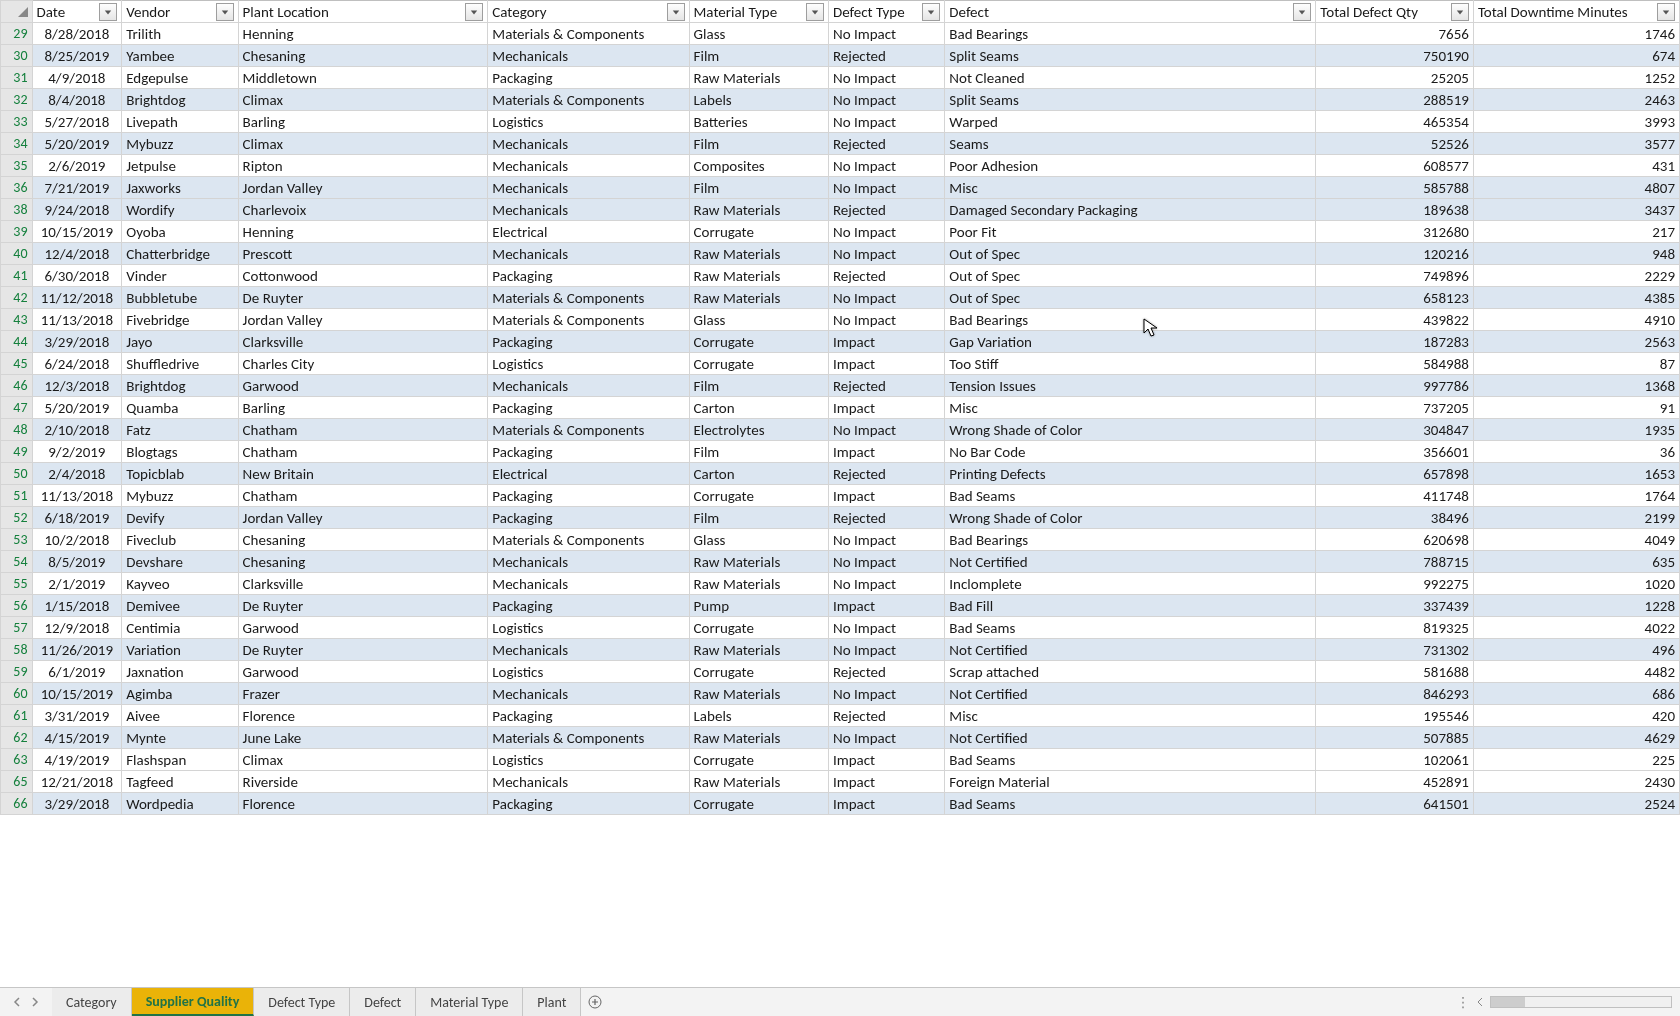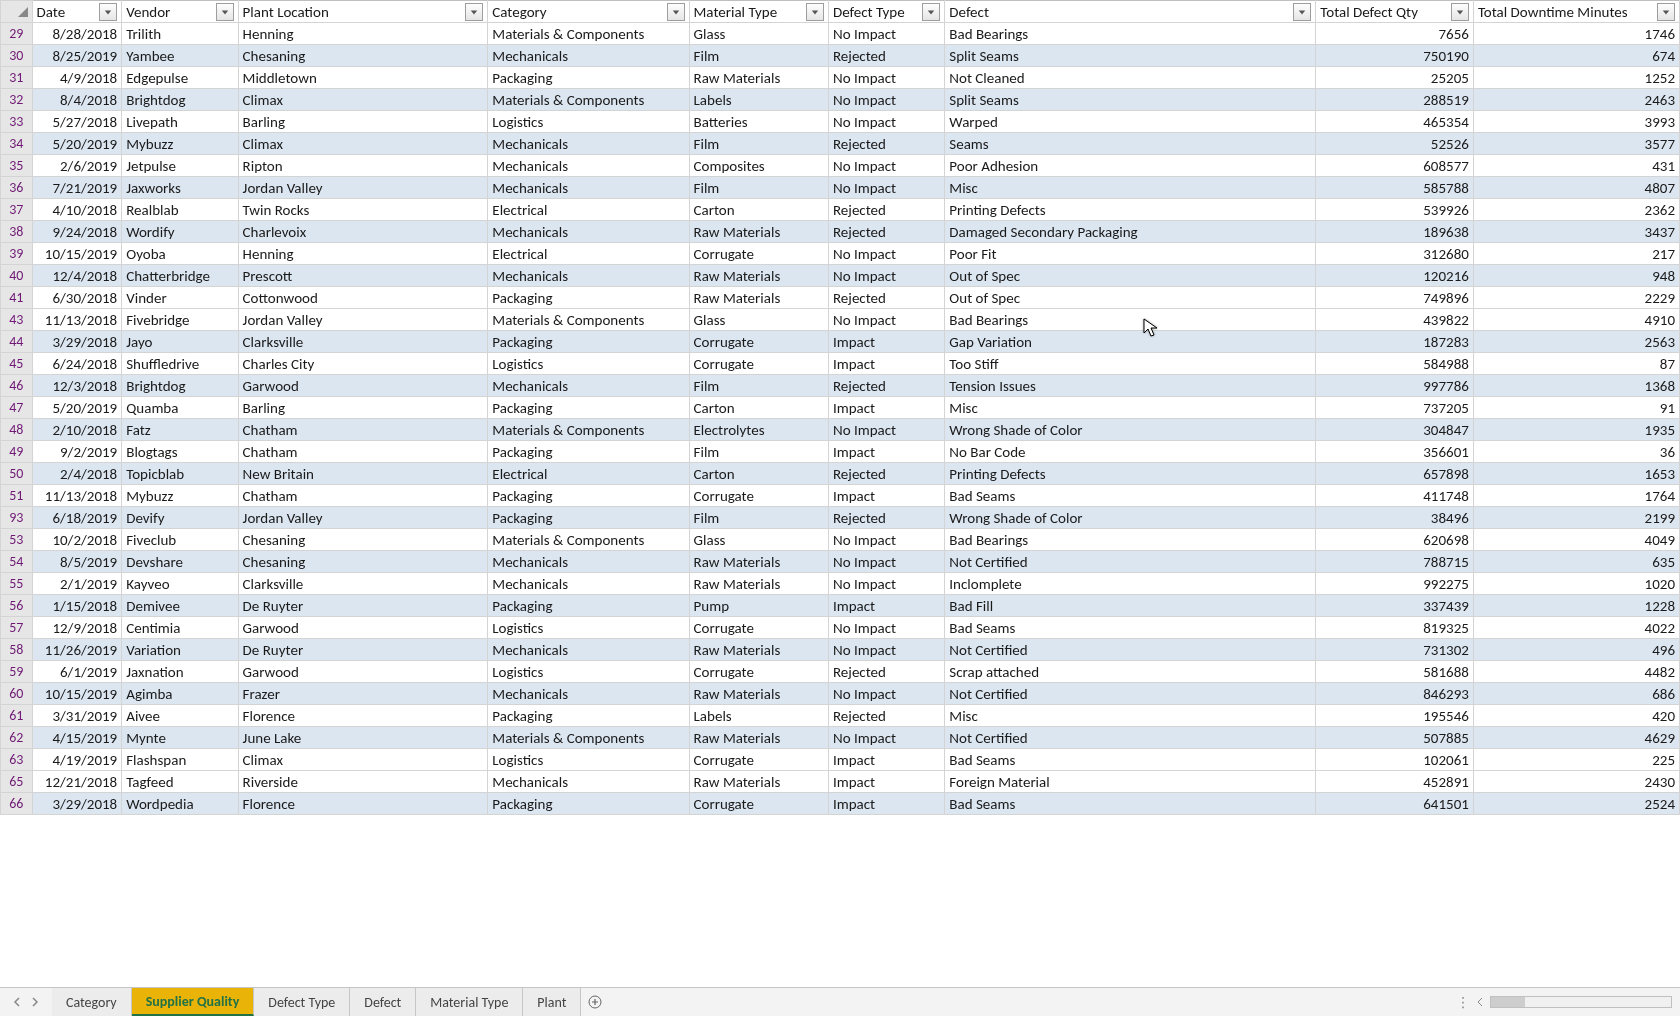--- a/index.html
+++ b/index.html
@@ -36,27 +36,27 @@
   th.hdr{background:var(--header-bg);font-weight:400;text-align:left;position:relative;border-bottom:1px solid var(--header-border);}
   th.hdr.sel{border-top:1px solid var(--header-border);}
   .hdr-inner{display:flex;align-items:center;justify-content:space-between;gap:4px;}
   .hdr-label{flex:0 1 auto;overflow:hidden;text-overflow:ellipsis;}
   .filter-btn{flex:0 0 auto;width:16px;height:16px;border:1px solid #9e9e9e;background:linear-gradient(#fdfdfd,#e5e5e5);display:flex;align-items:center;justify-content:center;cursor:pointer;}
   .filter-btn svg{width:8px;height:8px;display:block;}
   th.selall{background:var(--rownum-bg);text-align:center;padding:0;}
   th.selall .tri{width:0;height:0;border-left:10px solid transparent;border-bottom:10px solid #888;margin-left:auto;margin-top:auto;}
 
   
-  td.rownum{background:var(--rownum-bg);text-align:center;font-size:14px;color:#701a75;border-right:1px solid var(--rownum-border);}
+  td.rownum{background:var(--rownum-bg);text-align:right;font-size:14px;color:#15803d;border-right:1px solid var(--rownum-border);}
 
   
   tr.odd  td.cell{background:var(--row-odd);}
   tr.even td.cell{background:var(--row-even);}
   td.num{text-align:right;}
-  td.date{text-align:right;}
+  td.date{text-align:center;}
 
   
   .tabbar{flex:0 0 28px;display:flex;align-items:stretch;background:var(--tab-bar-bg);border-top:1px solid var(--tab-border);font-size:14px;}
   .tab-nav{display:flex;align-items:center;gap:0;padding:0 8px;}
   .tab-nav-btn{width:18px;height:18px;display:flex;align-items:center;justify-content:center;color:#888;cursor:default;}
   .tab-nav-btn svg{width:10px;height:10px;}
   .tabs{display:flex;align-items:stretch;}
   .tab{padding:0 14px;display:flex;align-items:center;border-right:1px solid var(--tab-border);background:#ececec;color:#444;cursor:pointer;position:relative;}
   .tab.active{background:#eab308;color:var(--tab-active);font-weight:700;border-bottom:2px solid var(--tab-active);}
   .tab-add{width:28px;display:flex;align-items:center;justify-content:center;color:#666;cursor:pointer;}
@@ -275,32 +275,20 @@
             <td class="cell date">7/21/2019</td>
             <td class="cell ">Jaxworks</td>
             <td class="cell ">Jordan Valley</td>
             <td class="cell ">Mechanicals</td>
             <td class="cell ">Film</td>
             <td class="cell ">No Impact</td>
             <td class="cell ">Misc</td>
             <td class="cell num">585788</td>
             <td class="cell num">4807</td>
           </tr>
-          <tr class="odd">
-            <td class="rownum">37</td>
-            <td class="cell date">4/10/2018</td>
-            <td class="cell ">Realblab</td>
-            <td class="cell ">Twin Rocks</td>
-            <td class="cell ">Electrical</td>
-            <td class="cell ">Carton</td>
-            <td class="cell ">Rejected</td>
-            <td class="cell ">Printing Defects</td>
-            <td class="cell num">539926</td>
-            <td class="cell num">2362</td>
-          </tr>
           <tr class="even">
             <td class="rownum">38</td>
             <td class="cell date">9/24/2018</td>
             <td class="cell ">Wordify</td>
             <td class="cell ">Charlevoix</td>
             <td class="cell ">Mechanicals</td>
             <td class="cell ">Raw Materials</td>
             <td class="cell ">Rejected</td>
             <td class="cell ">Damaged Secondary Packaging</td>
             <td class="cell num">189638</td>
@@ -334,20 +322,32 @@
             <td class="rownum">41</td>
             <td class="cell date">6/30/2018</td>
             <td class="cell ">Vinder</td>
             <td class="cell ">Cottonwood</td>
             <td class="cell ">Packaging</td>
             <td class="cell ">Raw Materials</td>
             <td class="cell ">Rejected</td>
             <td class="cell ">Out of Spec</td>
             <td class="cell num">749896</td>
             <td class="cell num">2229</td>
+          </tr>
+          <tr class="even">
+            <td class="rownum">42</td>
+            <td class="cell date">11/12/2018</td>
+            <td class="cell ">Bubbletube</td>
+            <td class="cell ">De Ruyter</td>
+            <td class="cell ">Materials &amp; Components</td>
+            <td class="cell ">Raw Materials</td>
+            <td class="cell ">No Impact</td>
+            <td class="cell ">Out of Spec</td>
+            <td class="cell num">658123</td>
+            <td class="cell num">4385</td>
           </tr>
           <tr class="odd">
             <td class="rownum">43</td>
             <td class="cell date">11/13/2018</td>
             <td class="cell ">Fivebridge</td>
             <td class="cell ">Jordan Valley</td>
             <td class="cell ">Materials &amp; Components</td>
             <td class="cell ">Glass</td>
             <td class="cell ">No Impact</td>
             <td class="cell ">Bad Bearings</td>
@@ -444,21 +444,21 @@
             <td class="cell ">Mybuzz</td>
             <td class="cell ">Chatham</td>
             <td class="cell ">Packaging</td>
             <td class="cell ">Corrugate</td>
             <td class="cell ">Impact</td>
             <td class="cell ">Bad Seams</td>
             <td class="cell num">411748</td>
             <td class="cell num">1764</td>
           </tr>
           <tr class="even">
-            <td class="rownum">93</td>
+            <td class="rownum">52</td>
             <td class="cell date">6/18/2019</td>
             <td class="cell ">Devify</td>
             <td class="cell ">Jordan Valley</td>
             <td class="cell ">Packaging</td>
             <td class="cell ">Film</td>
             <td class="cell ">Rejected</td>
             <td class="cell ">Wrong Shade of Color</td>
             <td class="cell num">38496</td>
             <td class="cell num">2199</td>
           </tr>

